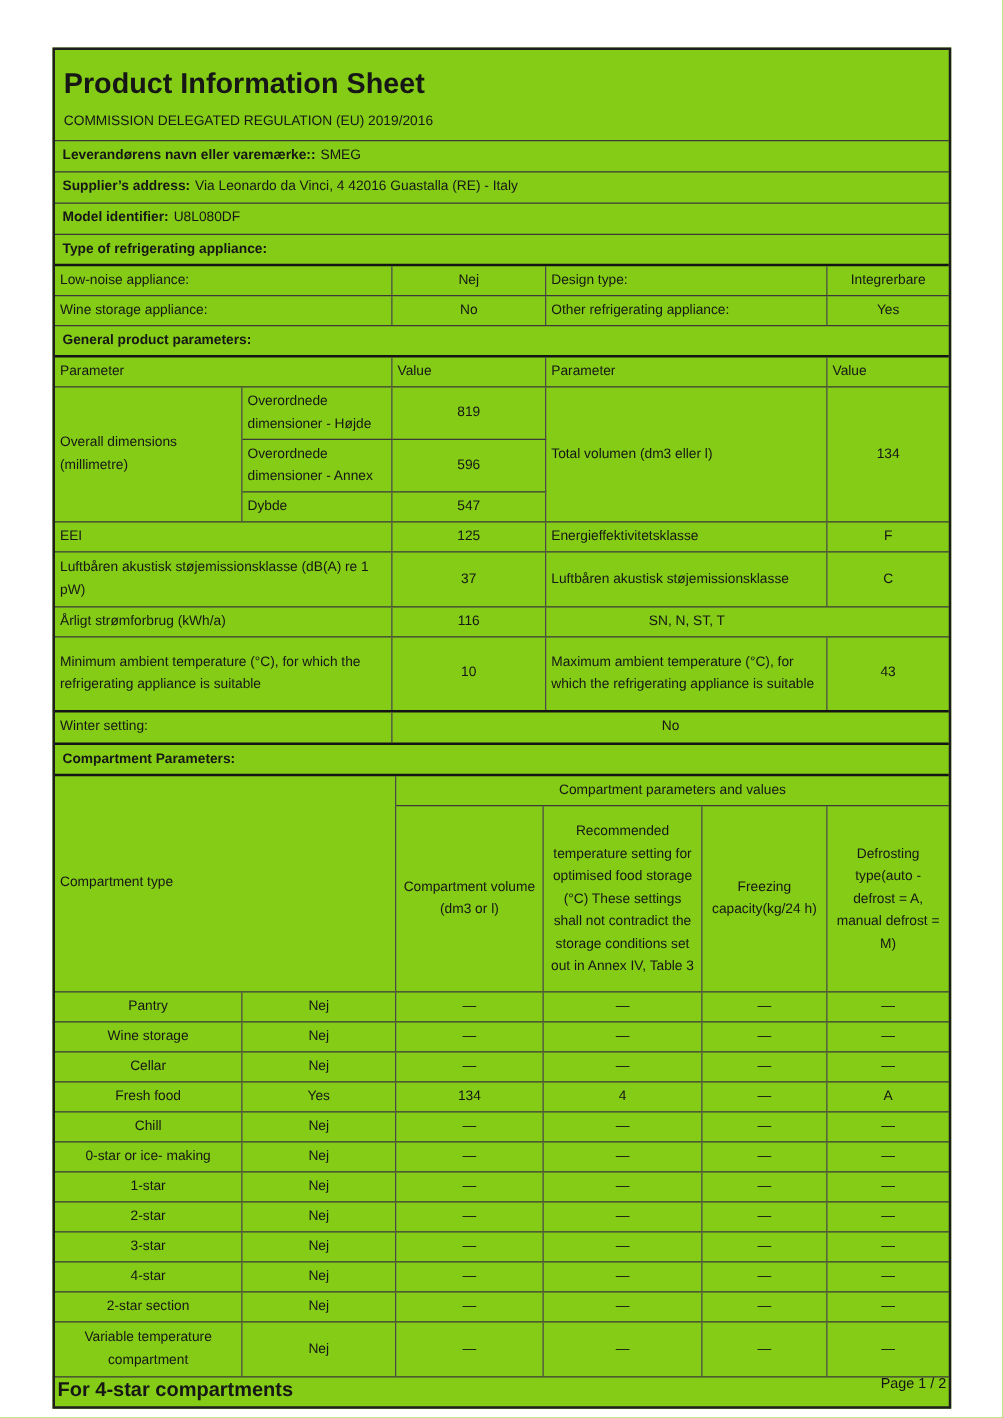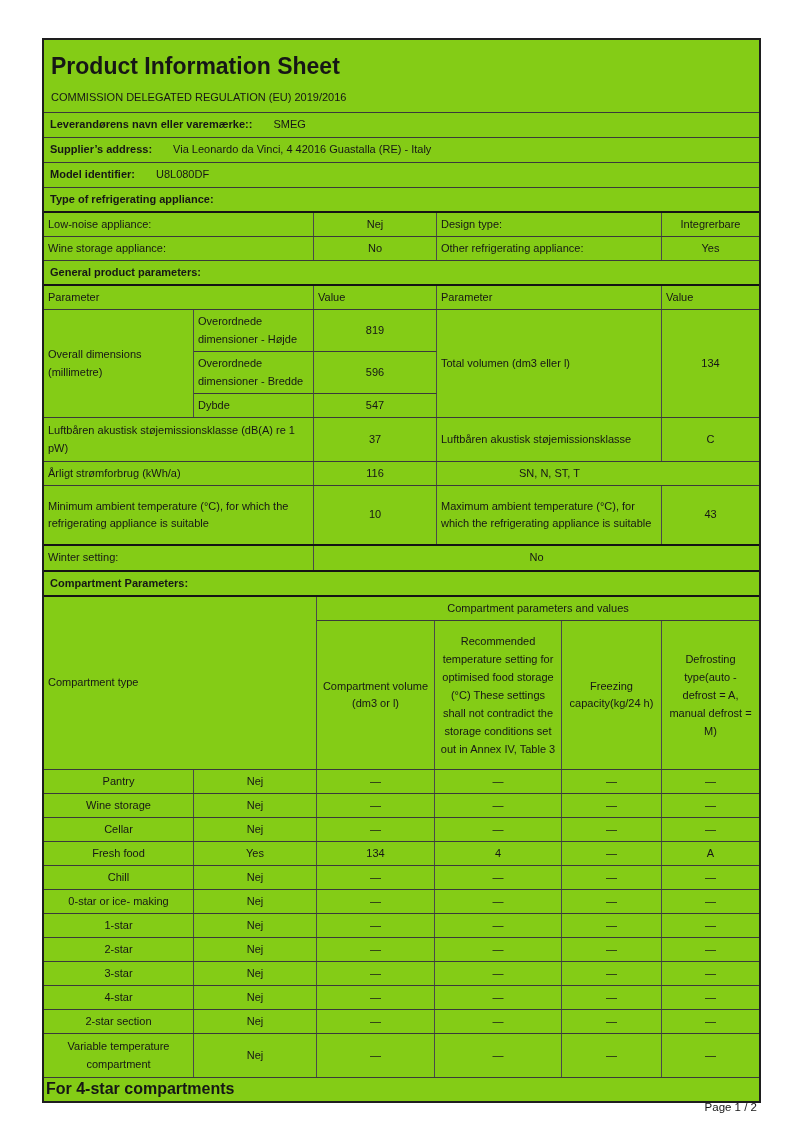--- a/index.html
+++ b/index.html
@@ -6,21 +6,21 @@
   body{
     width:802px;height:1134px;background:#ffffff;position:relative;
     font-family:"Liberation Sans","DejaVu Sans",sans-serif;color:#161616;
     -webkit-font-smoothing:antialiased;
   }
   .doc{position:absolute;left:42px;top:38px;width:715px;border:2px solid #1e1e1e;background:#84cc16}
   .titleblock{padding:13px 7px 9px;border-bottom:1px solid #3a3a3a}
   .titleblock h1{font-size:23px;font-weight:bold;margin:0 0 11px;font-family:"Liberation Sans","DejaVu Sans",sans-serif}
   .reg{font-size:11px}
   .kv{display:block;height:24px;line-height:23px;padding:0 6px;border-bottom:1px solid #3a3a3a;white-space:nowrap;overflow:hidden;font-size:11px}
-  .kv .b{margin-right:21px}
+  .kv .b{margin-right:4px}
   .b{font-weight:bold}
   .sec{height:23px;line-height:22px;padding:0 6px;font-weight:bold;font-size:11px;border-bottom:2px solid #141414}
   .row{display:grid;border-bottom:1px solid #3a3a3a}
   .row.thick{border-bottom:2px solid #141414}
   .cell{display:flex;align-items:center;padding:2px 4px;border-right:1px solid #4a4a4a;font-size:11px;line-height:1.55;overflow:hidden}
   .cell.last{border-right:none}
   .cell.l{justify-content:flex-start;text-align:left;padding-left:4px;padding-right:6px}
   .cell.c{justify-content:center;text-align:center}
   .grid4{grid-template-columns:270px 123px 225px 1fr}
   .grid2w{grid-template-columns:270px 1fr}
@@ -88,28 +88,34 @@
     <div class="cell l">Parameter</div>
     <div class="cell l">Value</div>
     <div class="cell l">Parameter</div>
     <div class="cell l last">Value</div>
   </div>
 
   <div class="row dims">
     <div class="cell l dA">Overall dimensions (millimetre)</div>
     <div class="cell l dB1">Overordnede dimensioner - Højde</div>
     <div class="cell c dC1">819</div>
-    <div class="cell l dB2">Overordnede dimensioner - Bredde</div>
+    <div class="cell l dB2">Overordnede dimensioner - Annex</div>
     <div class="cell c dC2">596</div>
     <div class="cell l dB3">Dybde</div>
     <div class="cell c dC3">547</div>
     <div class="cell l dD">Total volumen (dm3 eller l)</div>
     <div class="cell c last dE">134</div>
   </div>
 
+  <div class="row grid4 h23">
+    <div class="cell l">EEI</div>
+    <div class="cell c">125</div>
+    <div class="cell l">Energieffektivitetsklasse</div>
+    <div class="cell c last">F</div>
+  </div>
   <div class="row grid4 h43">
     <div class="cell l">Luftbåren akustisk støjemissionsklasse (dB(A) re 1 pW)</div>
     <div class="cell c">37</div>
     <div class="cell l">Luftbåren akustisk støjemissionsklasse</div>
     <div class="cell c last">C</div>
   </div>
   <div class="row grid4 h23">
     <div class="cell l">Årligt strømforbrug (kWh/a)</div>
     <div class="cell c">116</div>
     <div class="cell c last">SN, N, ST, T</div>

